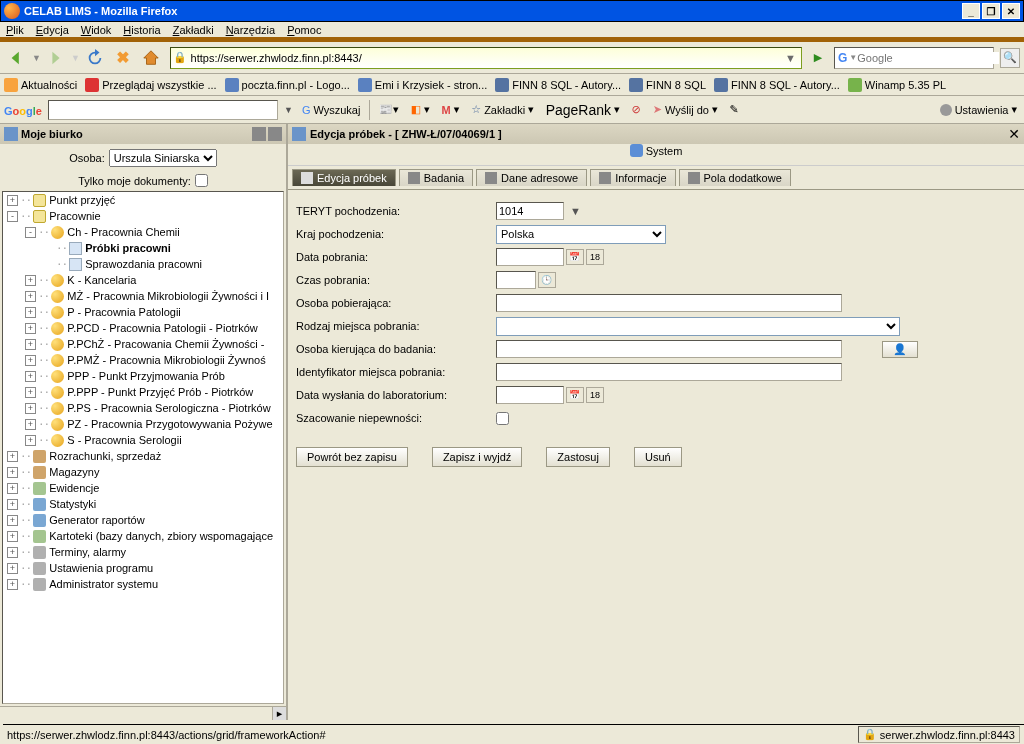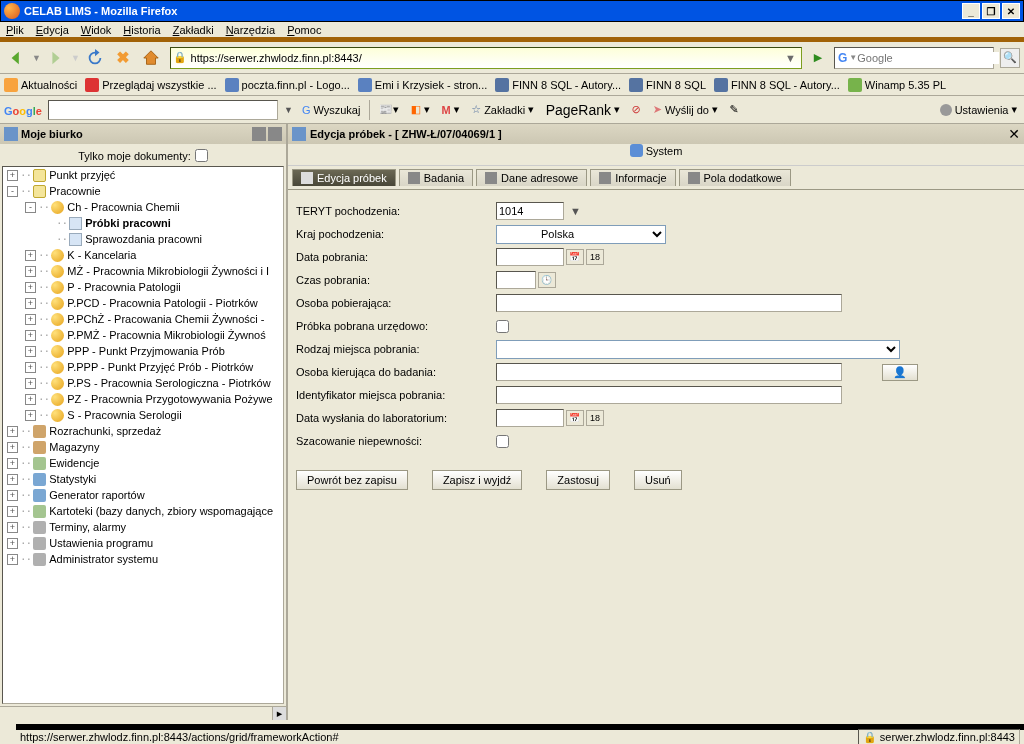--- a/index.html
+++ b/index.html
@@ -78,32 +78,32 @@
 .tabs { height: 24px; display: flex; align-items: center; padding: 0 4px; gap: 3px; background: #ece9d8; border-bottom: 1px solid #9b9884; }
 .tab { background: linear-gradient(#eae7d8, #d9d6c7); border: 1px solid #9b9884; padding: 2px 8px; display: inline-flex; align-items: center; gap: 4px; cursor: pointer; border-bottom: none; }
 .tab.active { background: linear-gradient(#6b6854, #494738); color: #fff; font-weight: normal; }
 .tab .tico { width: 12px; height: 12px; display: inline-block; background: #888; }
 .tab.active .tico { background: #ddd; }
 
 .form-area { flex: 1; padding: 10px 8px 8px 8px; overflow: auto; background: #ece9d8; }
 .form-row { display: flex; align-items: center; min-height: 22px; margin-bottom: 1px; }
 .form-row .lbl { width: 200px; }
 .form-row input[type=text] { border: 1px inset #aca899; height: 18px; padding: 0 2px; background: #fff; }
-.form-row select { border: 1px solid #7f9db9; height: 19px; background: #fff; padding-left: 40px; }
+.form-row select { border: 1px solid #7f9db9; height: 19px; background: #fff; }
 .small-inp { width: 68px; }
 .mid-inp { width: 170px; }
 .long-inp { width: 346px; }
 .xlong-inp { width: 404px; }
 .dd-arrow { display: inline-block; width: 15px; text-align: center; color: #555; margin-left: 4px; cursor: pointer; }
 .ico-btn { width: 18px; height: 16px; background: #ece9d8; border: 1px solid #aca899; display: inline-flex; align-items: center; justify-content: center; margin-left: 2px; cursor: pointer; font-size: 9px; }
 
 .btn-row { display: flex; gap: 24px; justify-content: flex-start; margin-top: 18px; }
 .action-btn { background: linear-gradient(#fff, #e3e0d1); border: 1px solid #9b9884; padding: 3px 10px; cursor: pointer; }
 
-.statusbar { position: absolute; bottom: 0; left: 16px; right: 0; height: 20px; background: #ece9d8; border-top: 6px solid #000000; display: flex; align-items: center; padding: 0 4px; justify-content: space-between; }
+.statusbar { position: absolute; bottom: 0; left: 3px; right: 0; height: 20px; background: #ece9d8; border-top: 1px solid #000000; display: flex; align-items: center; padding: 0 4px; justify-content: space-between; }
 .statusbar .sb-right { border: 1px inset #aca899; padding: 1px 4px; display: flex; align-items: center; gap: 3px; }
 .statusbar .lock-i { color: #e2b300; }
 .grey-dot { width: 12px; height: 12px; background: #999; border-radius: 50%; display: inline-block; }
 </style>
 </head>
 <body>
 
 <div class="titlebar">
   <span class="ff-icon"></span>
   <span class="title">CELAB LIMS - Mozilla Firefox</span>
@@ -226,20 +226,24 @@
       <span style="display:flex;align-items:center;gap:3px;">
           <span class="sh-ico" style="background:#6a94c9;"></span>
           <span>Moje biurko</span>
         </span>
       <span class="hh-icons">
           <span class="sh-ico" style="background:#888;"></span>
           <span class="sh-ico" style="background:#888;"></span>
         </span>
     </div>
     <div class="side-row center">
+      <label>Osoba:</label>
+      <select><option>Urszula Siniarska</option></select>
+    </div>
+    <div class="side-row center">
       <label>Tylko moje dokumenty:</label>
       <input type="checkbox" style="">
     </div>
     <div class="tree" id="tree">
         <div class="node" style="padding-left: 4px;">
           <span class="exp">+</span>
           <span class="line">··</span>
           <span class="icon folder"></span>
           <span>Punkt przyjęć</span>
         </div>
@@ -465,24 +469,20 @@
       <div class="form-row">
           <span class="lbl">Czas pobrania:</span>
           <input type="text" style="width: 40px;">
           <span class="ico-btn">🕒</span>
         </div>
       <div class="form-row">
           <span class="lbl">Osoba pobierająca:</span>
           <input class="long-inp" type="text" style="">
         </div>
       <div class="form-row">
-          <span class="lbl">Próbka pobrana urzędowo:</span>
-          <input type="checkbox" style="">
-        </div>
-      <div class="form-row">
           <span class="lbl">Rodzaj miejsca pobrania:</span>
           <select class="xlong-inp"><option></option></select>
         </div>
       <div class="form-row">
           <span class="lbl">Osoba kierująca do badania:</span>
           <input class="long-inp" type="text" style="">
           <span style="width:40px;"></span>
           <span class="action-btn" style="padding:1px 10px;">👤</span>
         </div>
       <div class="form-row">

